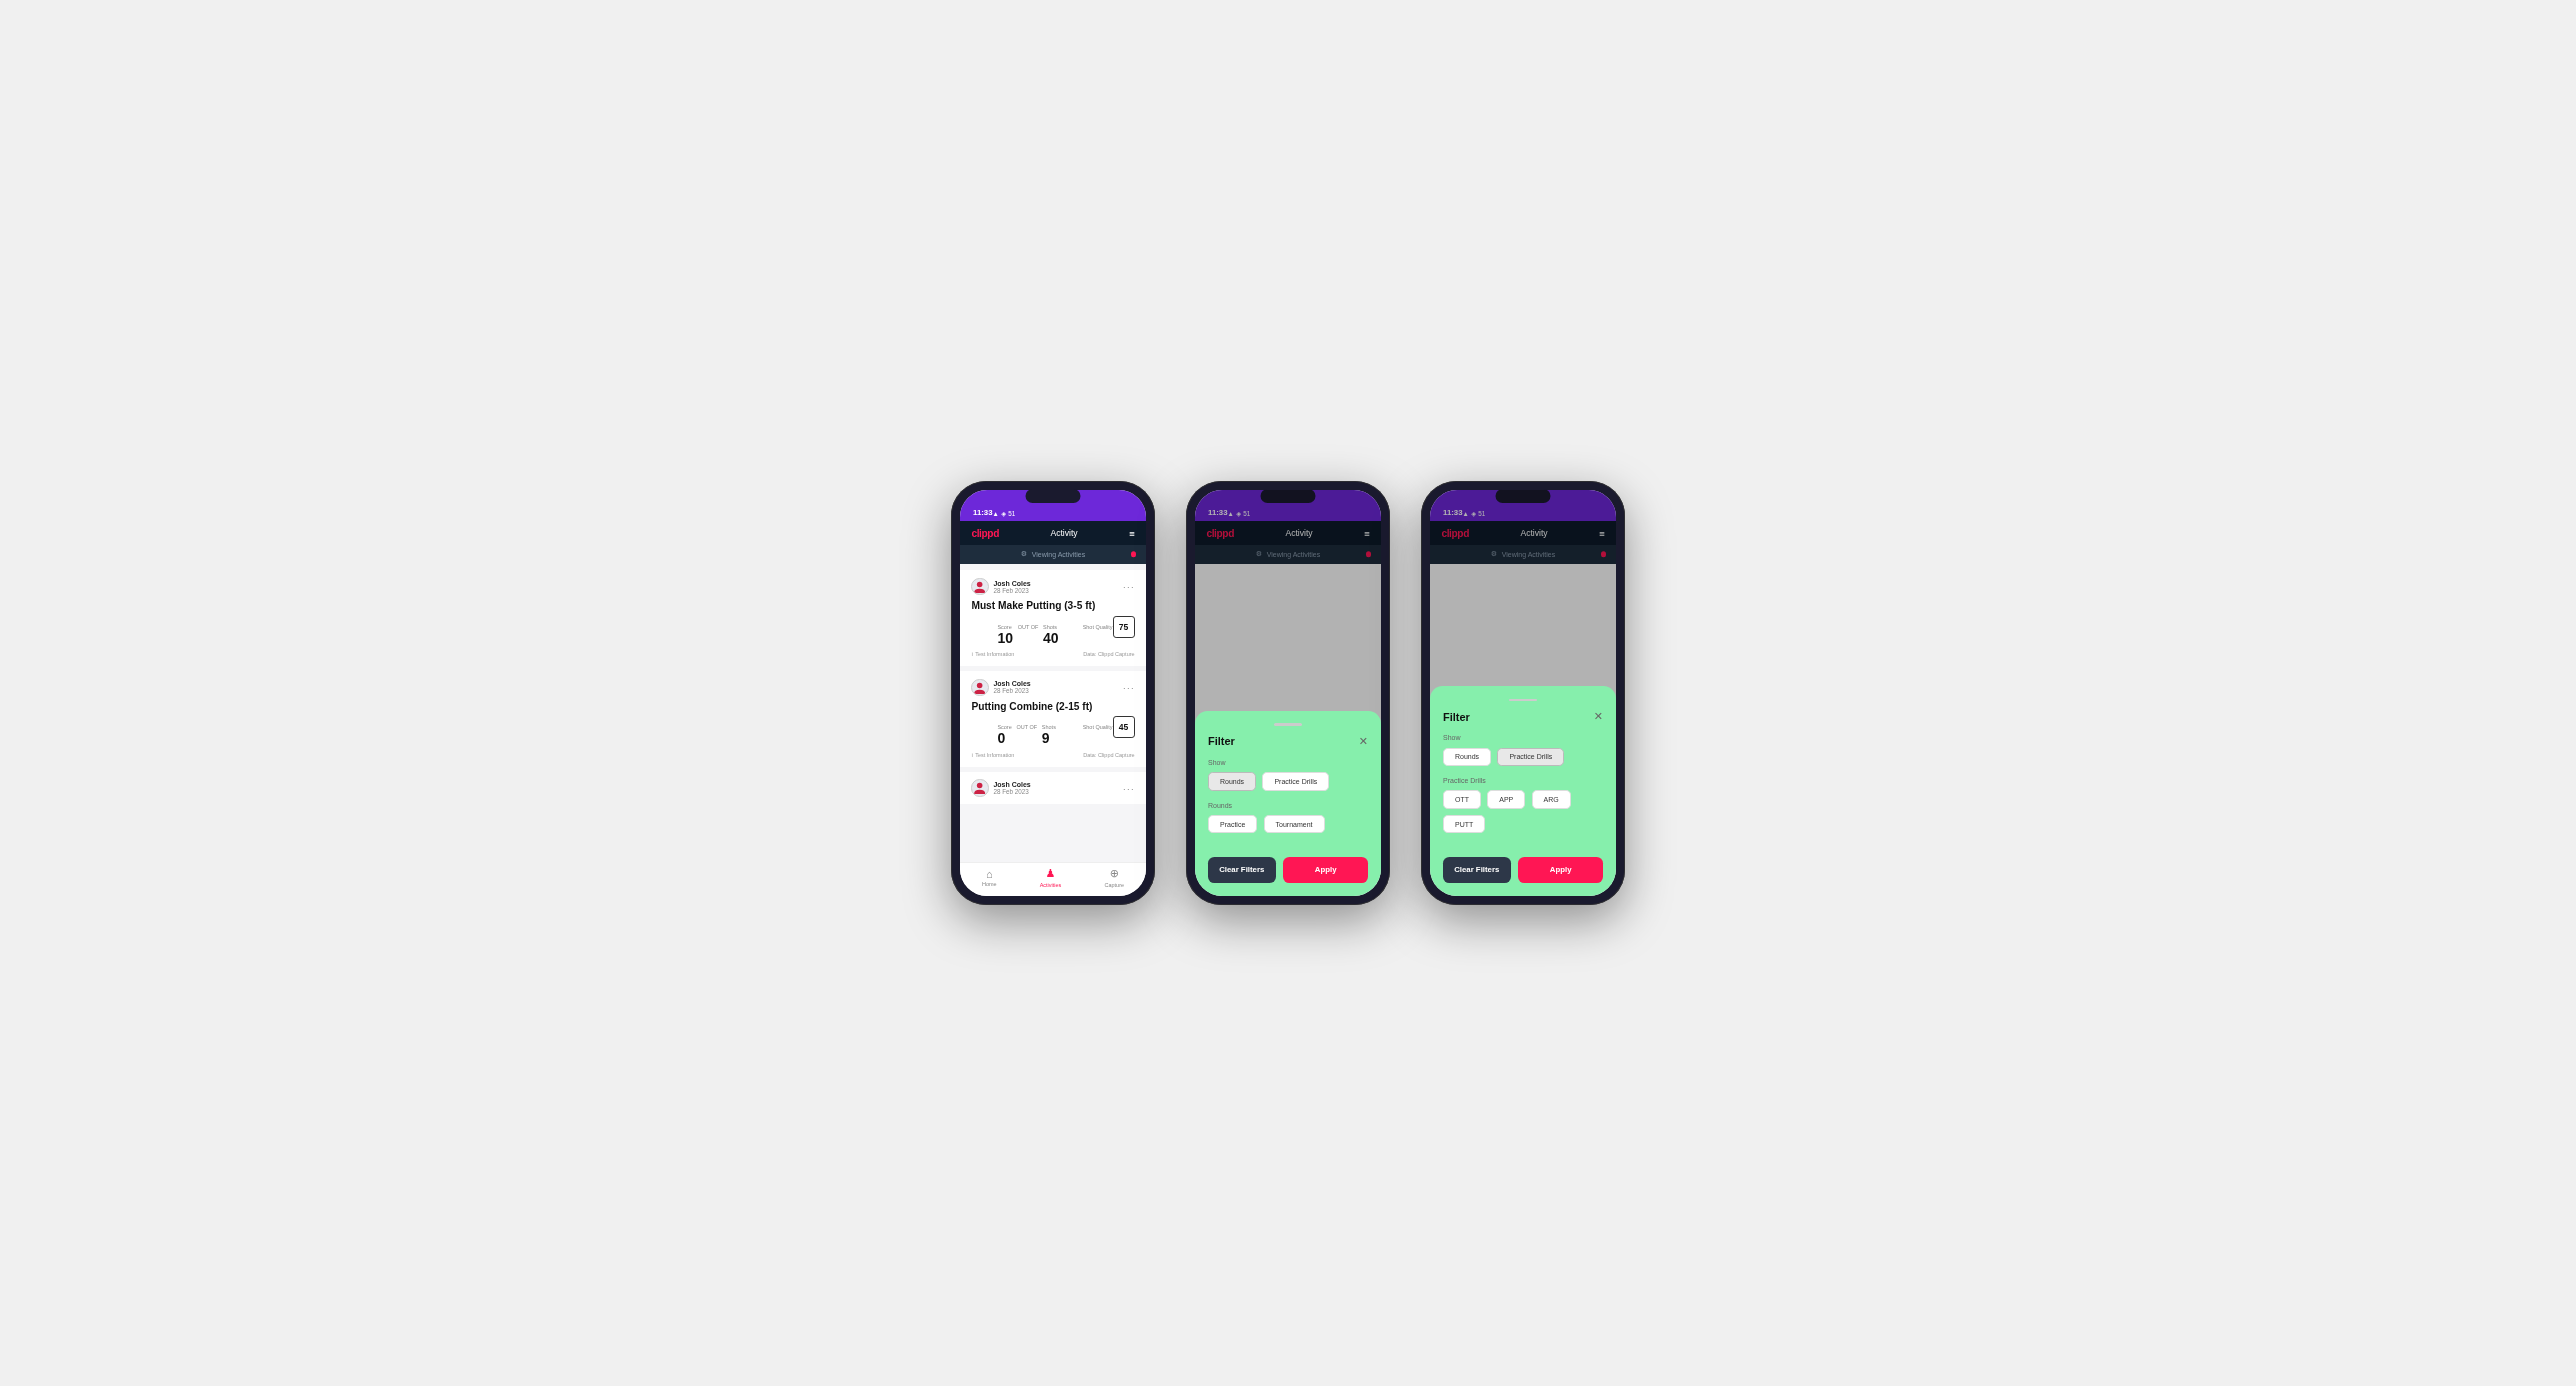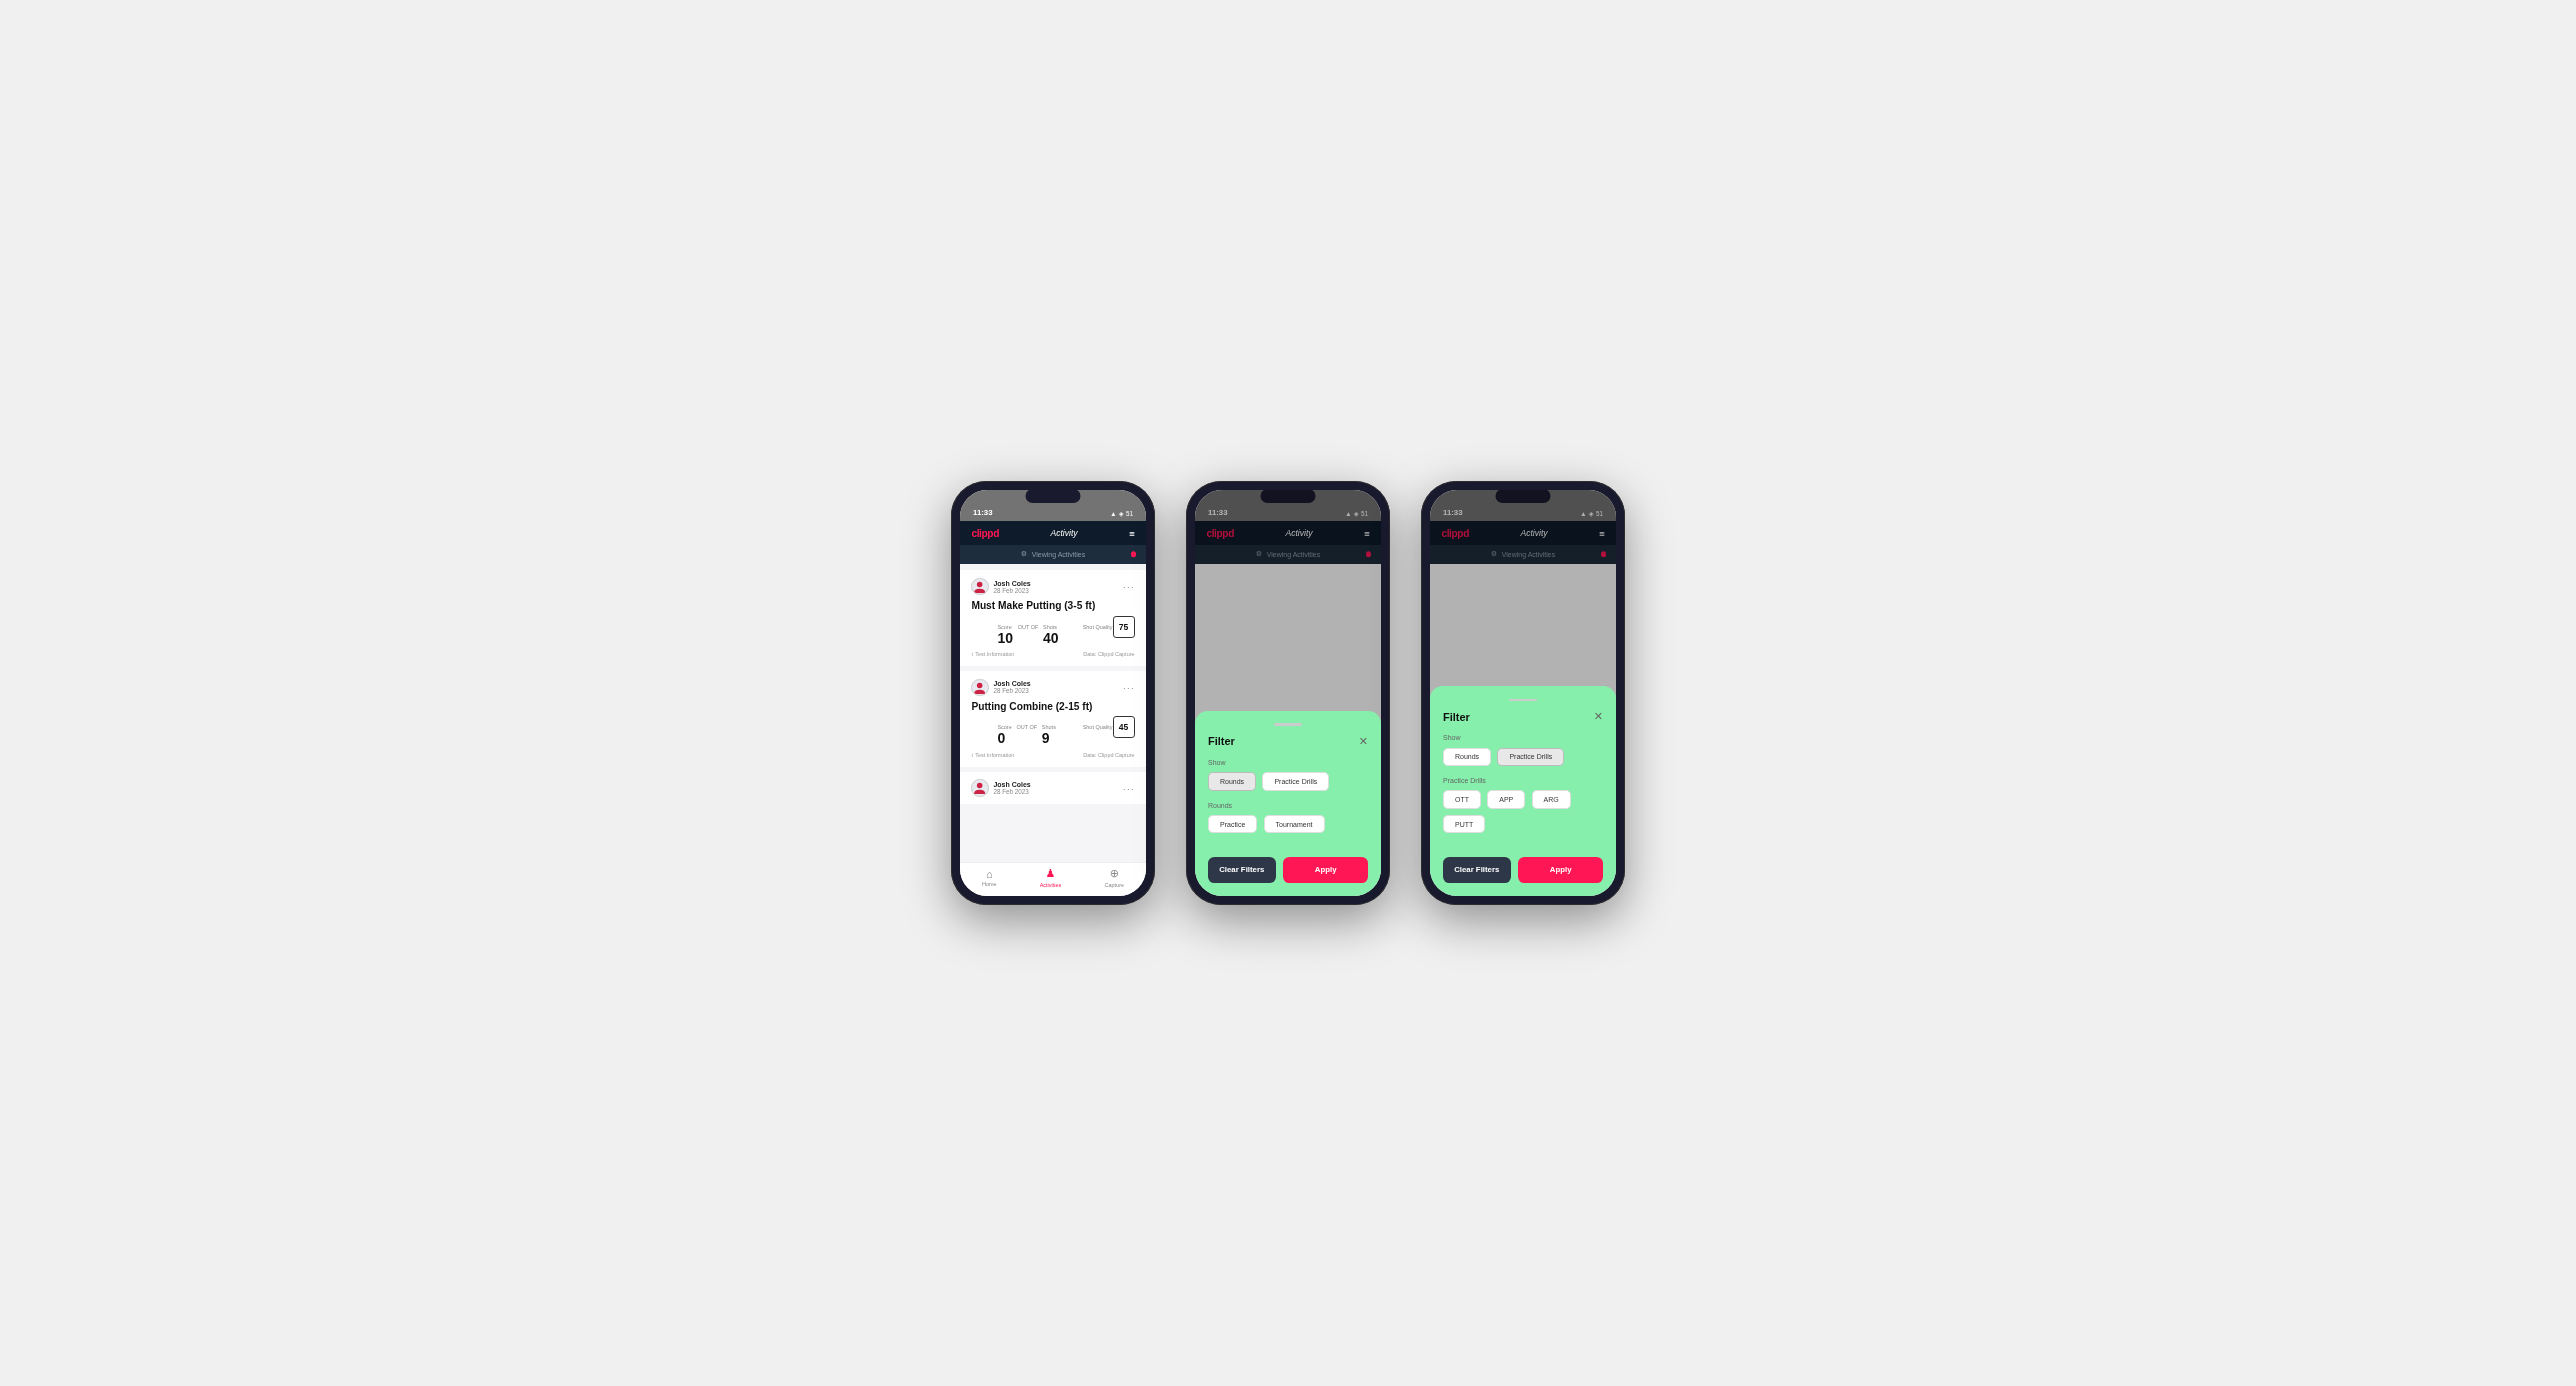--- a/index.html
+++ b/index.html
@@ -46,24 +46,23 @@
       width: 55px;
       height: 14px;
       background: #1a1a2e;
       border-radius: 9.4px;
       z-index: 10;
     }
 
     
     .status-bar {
       height: 31px;
-      background: #737373;
+      background: #6d28d9;
       display: flex;
       align-items: flex-end;
-      justify-content: space-between;
       padding: 0 12.6px 4.7px;
       position: relative;
       flex-shrink: 0;
     }
 
     .status-time {
       color: #fff;
       font-size: 7.8px;
       font-weight: 600;
     }
@@ -93,21 +92,20 @@
       color: #ff1654;
       font-size: 10.2px;
       font-weight: 800;
       letter-spacing: -0.4px;
     }
 
     .header-title {
       color: #fff;
       font-size: 8.6px;
       font-weight: 500;
-      font-style: italic;
     }
 
     .hamburger {
       color: #fff;
       font-size: 9.4px;
     }
 
     
     .viewing-banner {
       background: #1e2d3d;

